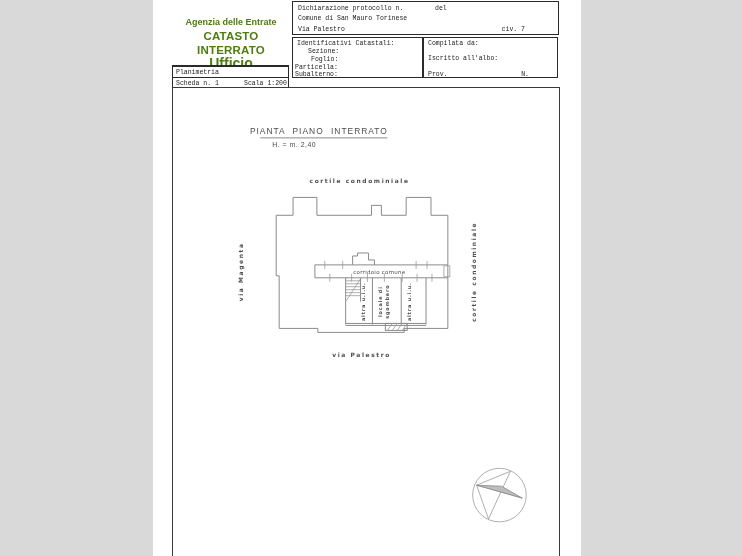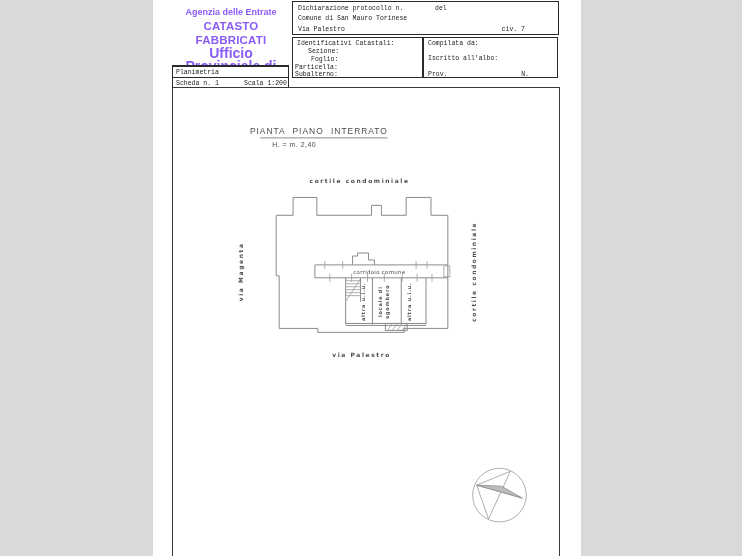--- a/index.html
+++ b/index.html
@@ -14,21 +14,21 @@
   #paper {
     position: absolute; left. : 0;
     left: 153px; top: 0; width: 428px; height: 556px;
     background: #ffffff;
   }
   .abs { position: absolute; }
   .mono { font-family: "Liberation Mono", "DejaVu Sans Mono", monospace; font-size: 6.5px; color: #1c1c1c; }
   .bx { border: 1px solid #2a2a2a; background: #fff; }
 
   
-  #agency { left: 19px; top: 6px; width: 118px; text-align: center; color: #8b5cf6; }
+  #agency { left: 19px; top: 16px; width: 118px; text-align: center; color: #4d7c0f; }
   #agency .a1 { font-size: 9px;  font-weight: bold; line-height: 13px; }
   #agency .a2 { font-size: 11.5px; font-weight: bold; line-height: 14px; letter-spacing: .2px; }
   #agency .a3 { font-size: 14px;  font-weight: bold; line-height: 13px; }
   #agency .a4 { font-size: 9.5px; font-weight: bold; line-height: 12px; }
 
   
   #decl { left: 139px; top: 1px; width: 267px; height: 34px; }
   #decl .row { position: absolute; left: 5px; white-space: pre; }
 
   
@@ -57,21 +57,21 @@
   .ln   { stroke: #8a8a8a; stroke-width: 1; fill: none; }
   .lnd  { stroke: #9a9a9a; stroke-width: .8; fill: none; }
 </style>
 </head>
 <body>
 
 <div id="paper">
 
   <div class="abs" id="agency">
     <div class="a1">Agenzia delle Entrate</div>
-    <div class="a2">CATASTO FABBRICATI</div>
+    <div class="a2">CATASTO INTERRATO</div>
     <div class="a3">Ufficio Provinciale di</div>
     <div class="a4">Torino</div>
   </div>
 
   <div class="abs bx" id="decl">
     <span class="row mono" style="top:3px">Dichiarazione protocollo n.</span>
     <span class="row mono" style="top:3px; left:142px">del</span>
     <span class="row mono" style="top:13px">Comune di San Mauro Torinese</span>
     <span class="row mono" style="top:24px">Via Palestro</span>
     <span class="row mono" style="top:24px; left:auto; right:33px">civ. 7</span>

